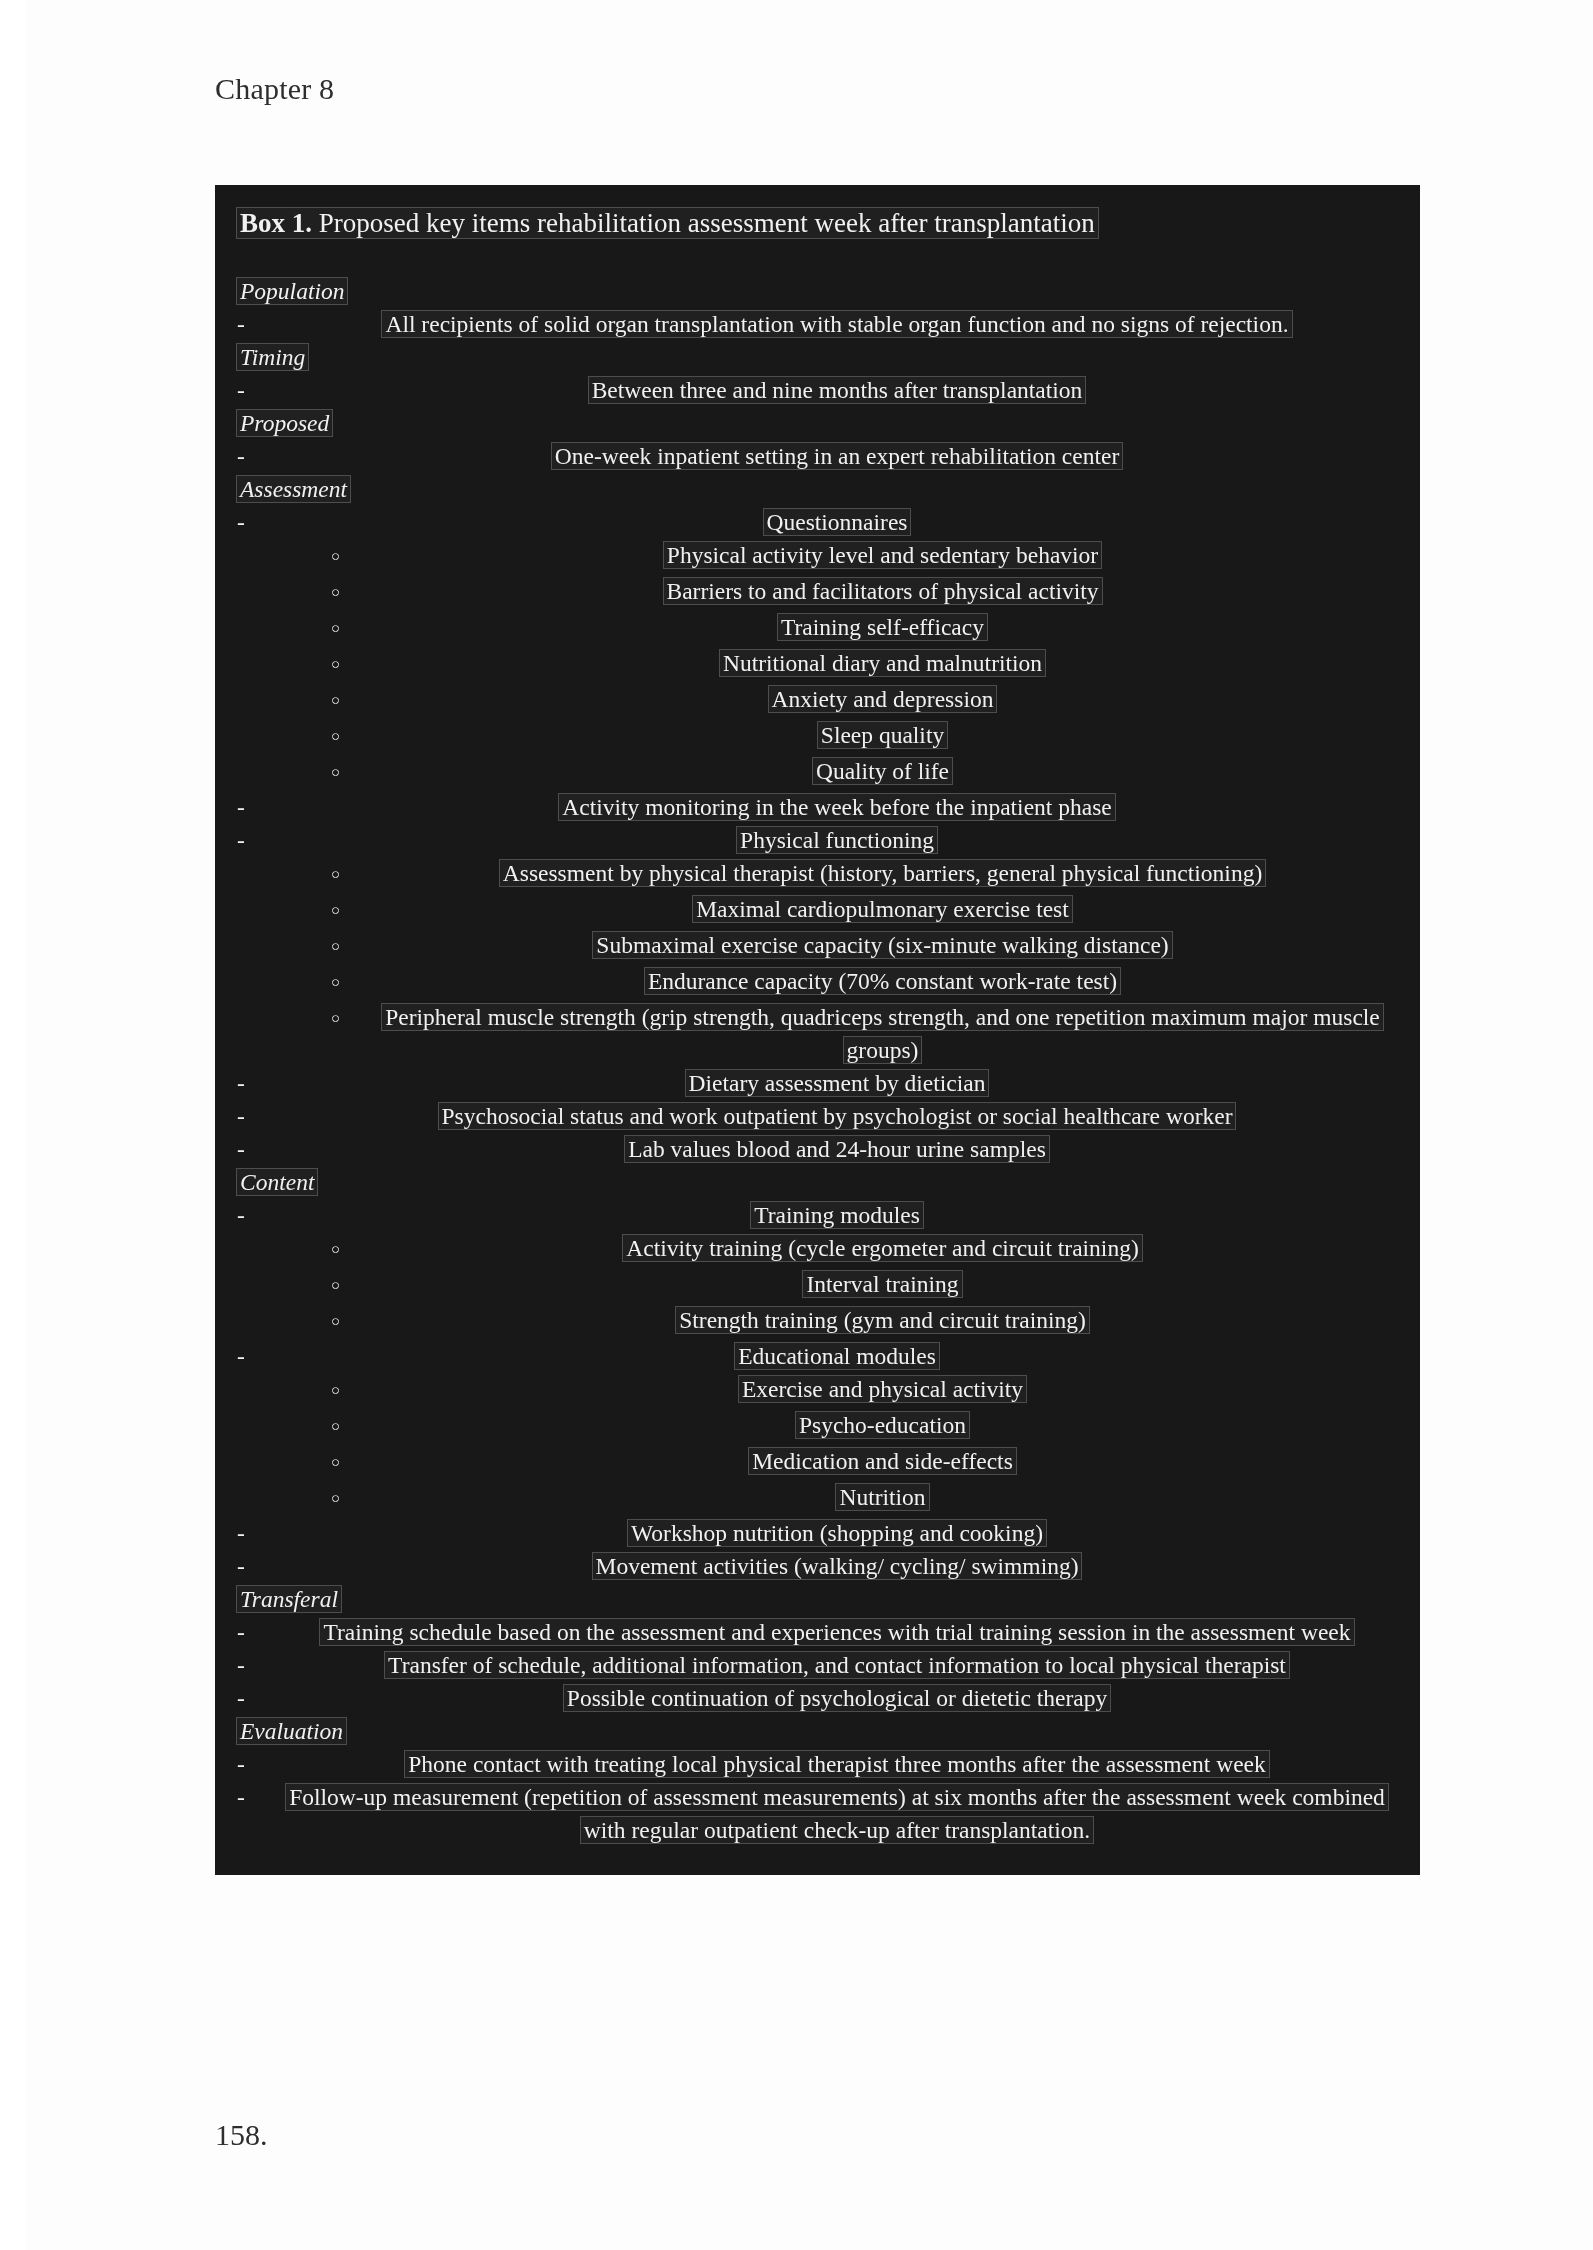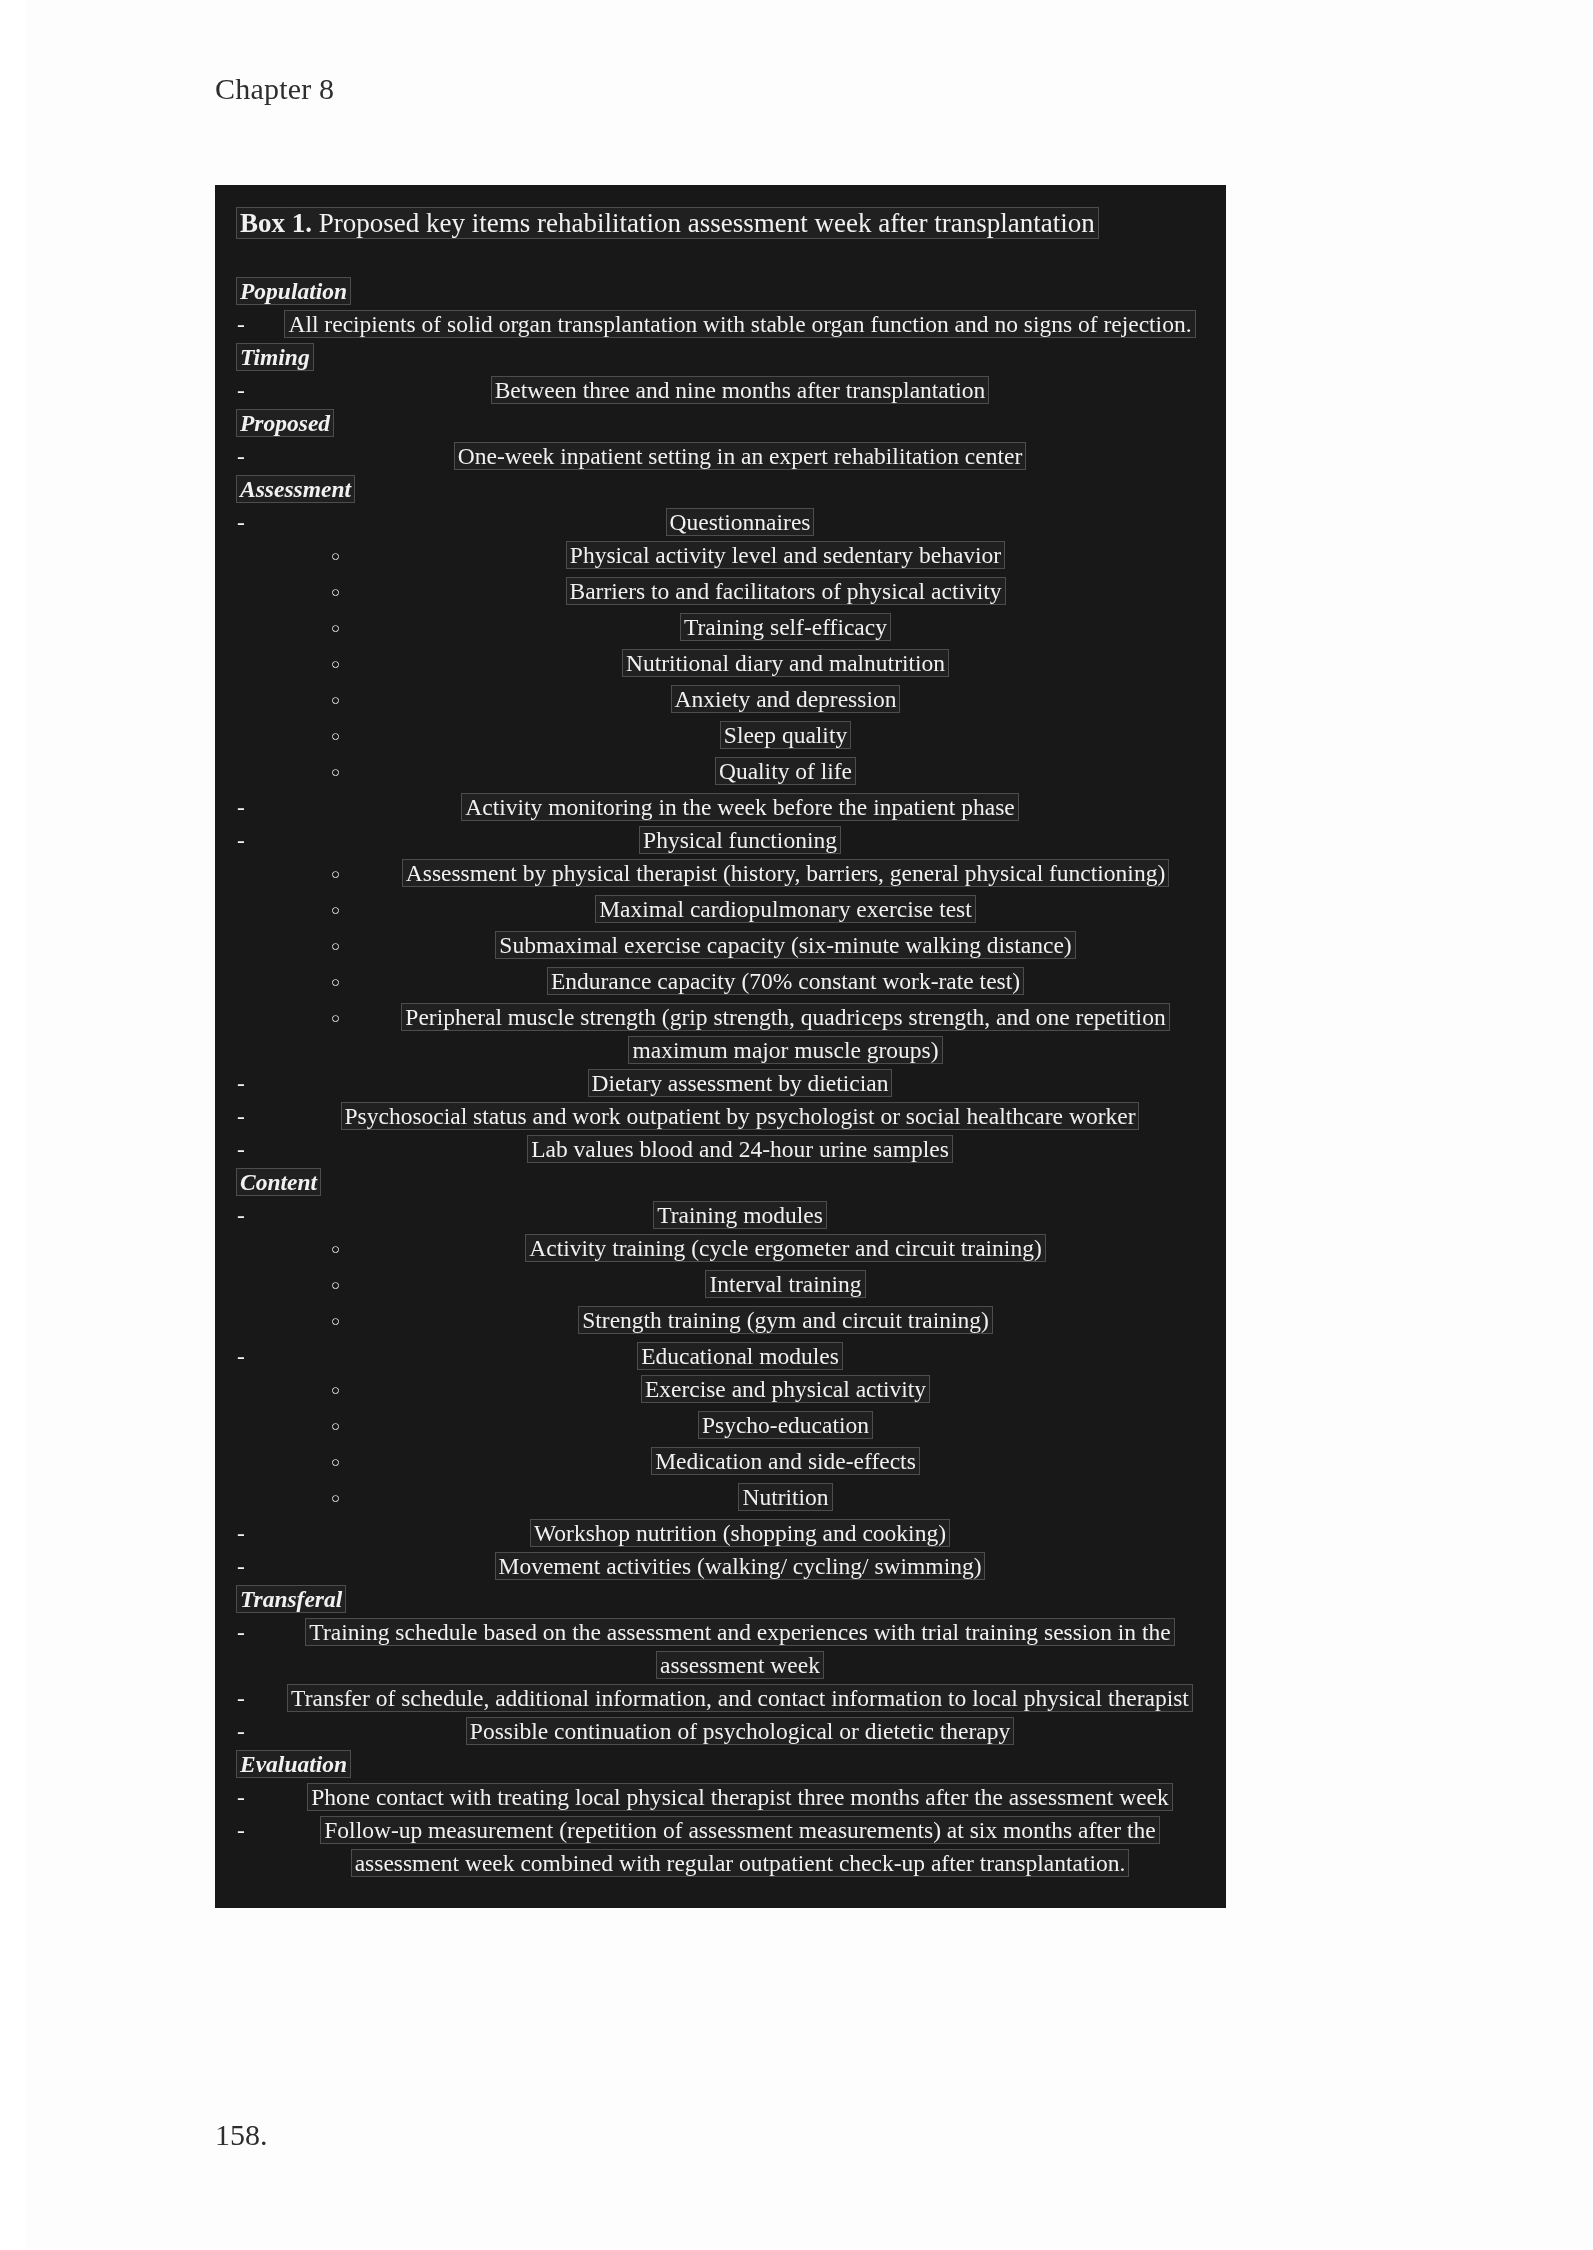--- a/index.html
+++ b/index.html
@@ -21,21 +21,21 @@
     position: absolute;
     left: 190px;
     top: 72px;
     font-size: 30px;
     letter-spacing: 0.2px;
   }
   .box {
     position: absolute;
     left: 190px;
     top: 185px;
-    width: 1011px;
+    width: 1205px;
     box-sizing: border-box;
     background: var(--box-bg, #181818);
     color: var(--box-text, #f1f1f1);
     padding: 20px 26px 28px 20px;
   }
   .box-title {
     font-size: 27px;
     line-height: 36px;
     margin-bottom: 34px;
     padding-left: 2px;
@@ -43,21 +43,20 @@
   .box-title .box-label {
     font-weight: bold;
   }
   .box-content {
     font-size: 23.5px;
     line-height: 33px;
   }
   .section-heading {
     font-style: italic;
     padding-left: 2px;
-    font-weight: bold;
   }
   .item, .subitem {
     display: flex;
     align-items: flex-start;
   }
   .item > .marker {
     flex: 0 0 45px;
     padding-left: 2px;
     box-sizing: border-box;
   }

